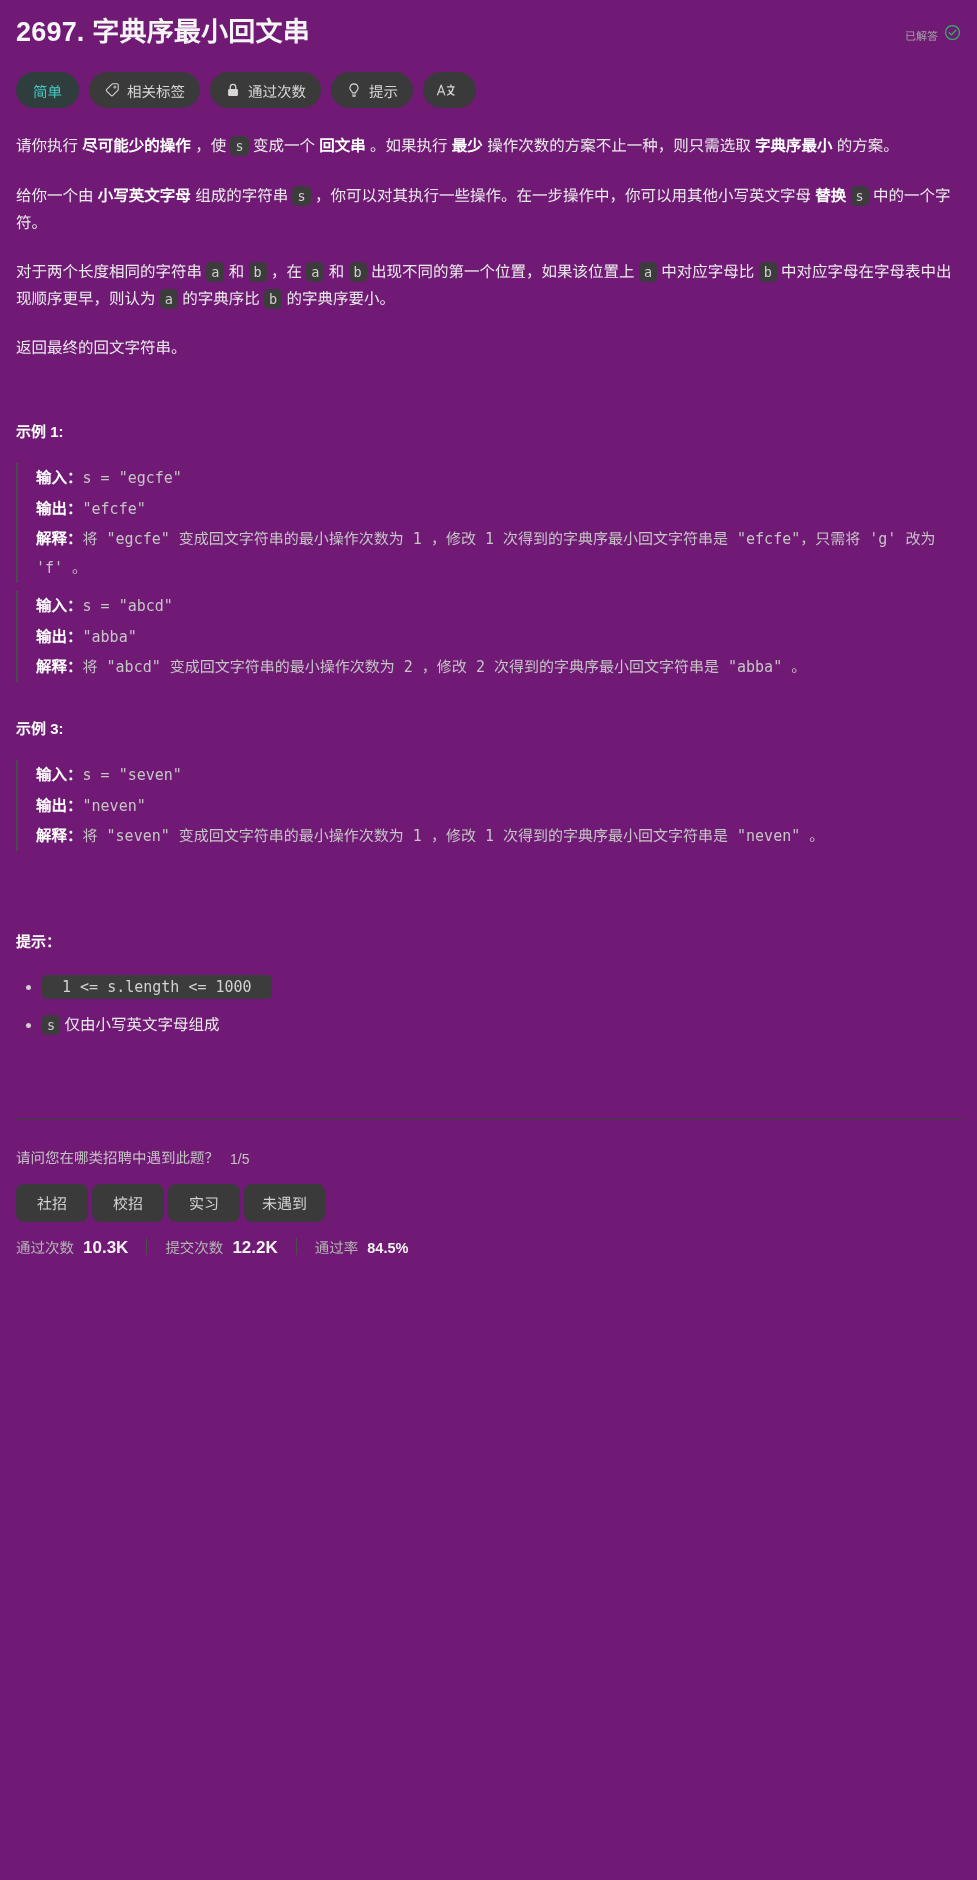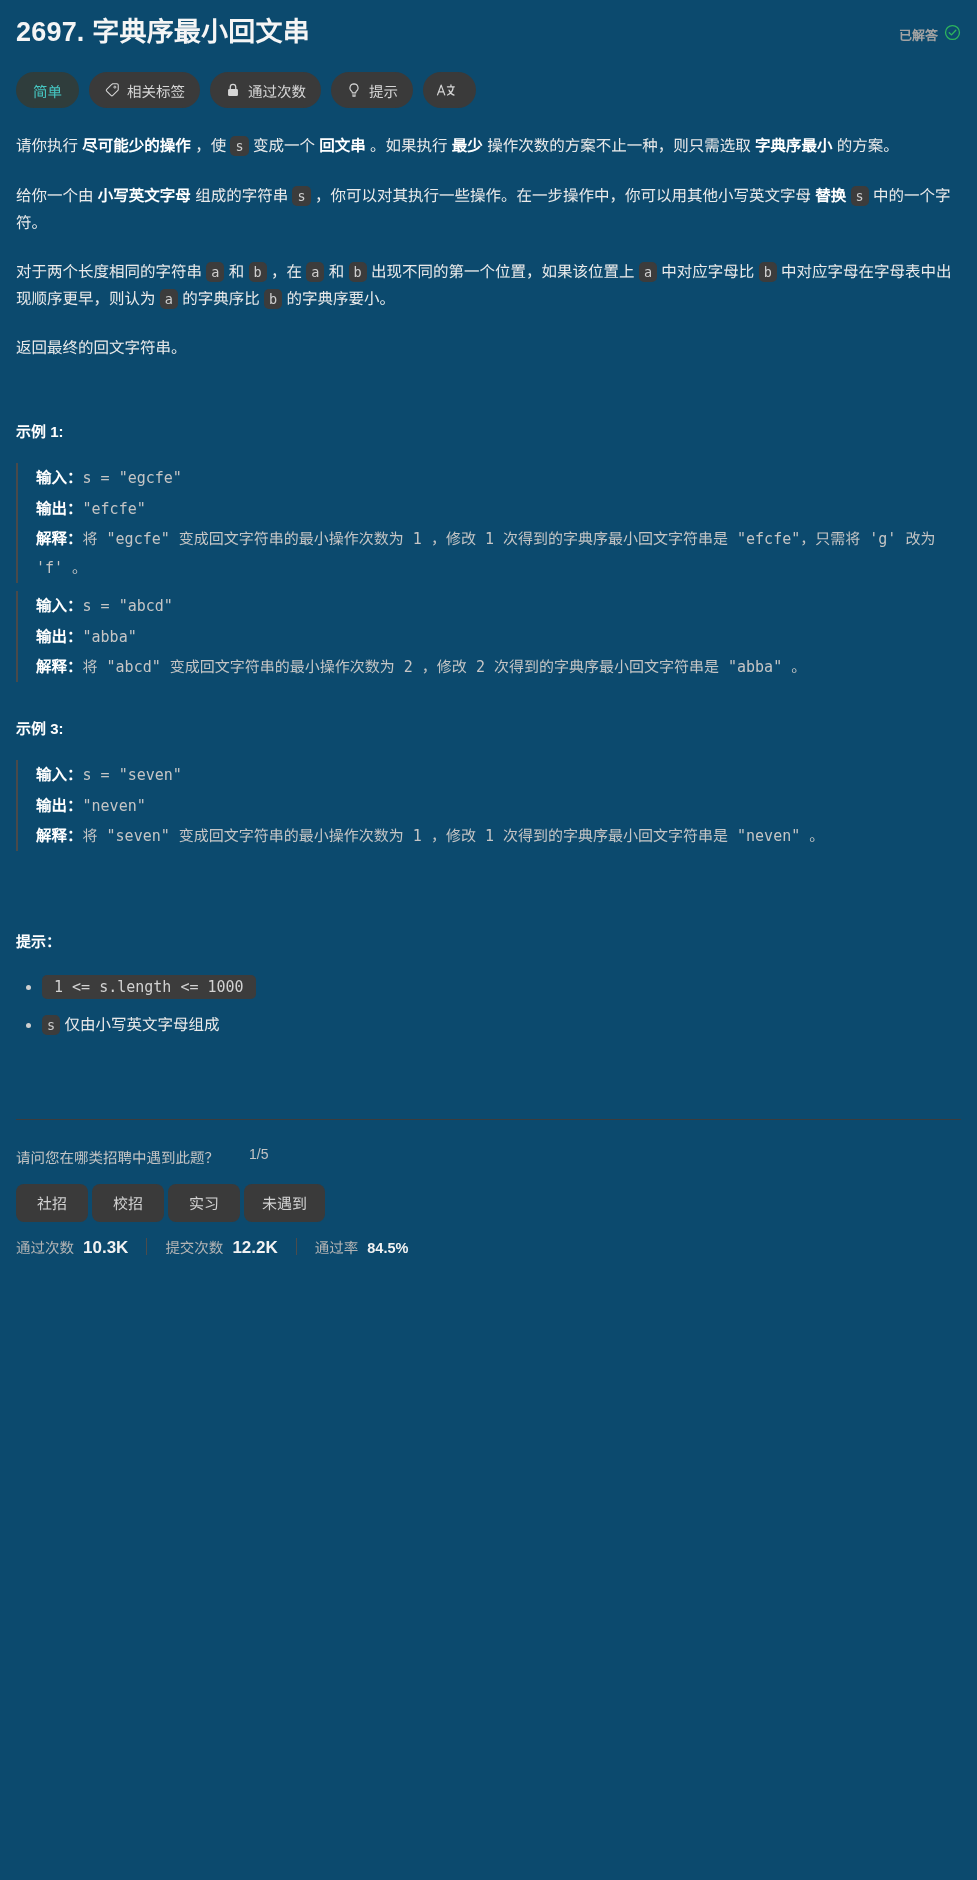--- a/index.html
+++ b/index.html
@@ -8,21 +8,21 @@
     margin: 0; padding: 0;
     background: #282828;
     width: 977px;
     min-height: 1880px;
     font-family: "Liberation Sans", "DejaVu Sans", sans-serif;
     -webkit-font-smoothing: antialiased;
   }
   .page {
     width: 977px;
     min-height: 1880px;
-    background: #0c4a6e;
+    background: #701a75;
     padding: 0 16px;
     position: relative;
   }
 
   
   .title-row {
     display: flex;
     align-items: flex-start;
     justify-content: space-between;
     padding-top: 14px;
@@ -35,23 +35,22 @@
     line-height: 1.35;
   }
   .solved {
     display: flex;
     align-items: center;
     gap: 6px;
     padding-top: 10px;
     white-space: nowrap;
   }
   .solved-text {
-    font-size: 13px;
+    font-size: 11px;
     color: #a3a3a3;
-    font-weight: bold;
   }
   .check-icon { display: block; }
 
   
   .pill-row {
     display: flex;
     align-items: center;
     gap: 10px;
     margin-top: 22px;
   }
@@ -135,38 +134,38 @@
     color: #eaeaea;
     font-size: 15.5px;
     line-height: 2.05;
   }
   ul.hints li { margin-bottom: 6px; }
   ul.hints li::marker { color: #cfcfcf; }
   code.block-code {
     background: #3c3c3c;
     color: #d2d2d2;
     border-radius: 5px;
-    padding: 3px 12px;
+    padding: 3px 20px;
     font-family: "DejaVu Sans Mono", "Liberation Mono", monospace;
     font-size: 15px;
   }
 
   
   .divider {
     border: 0;
     border-top: 1px solid #3c3c3c;
     margin: 78px 0 0 0;
   }
   .poll {
     margin-top: 26px;
   }
   .poll-head {
     display: flex;
-    align-items: flex-start;
-    gap: 30px;
+    align-items: flex-end;
+    gap: 11px;
   }
   .poll-q {
     font-size: 14.5px;
     color: #c4c4c4;
   }
   .poll-count {
     font-size: 14px;
     color: #c4c4c4;
   }
   .poll-opts {

